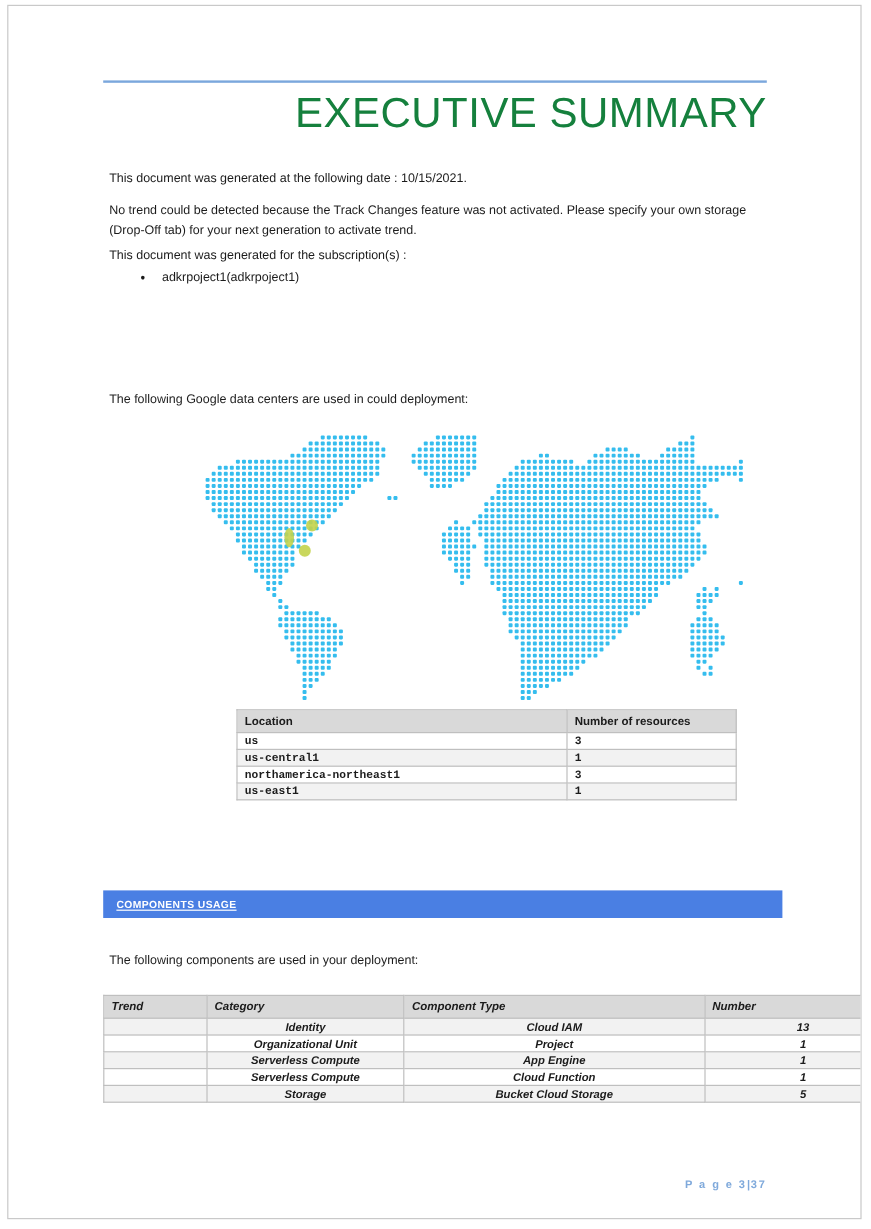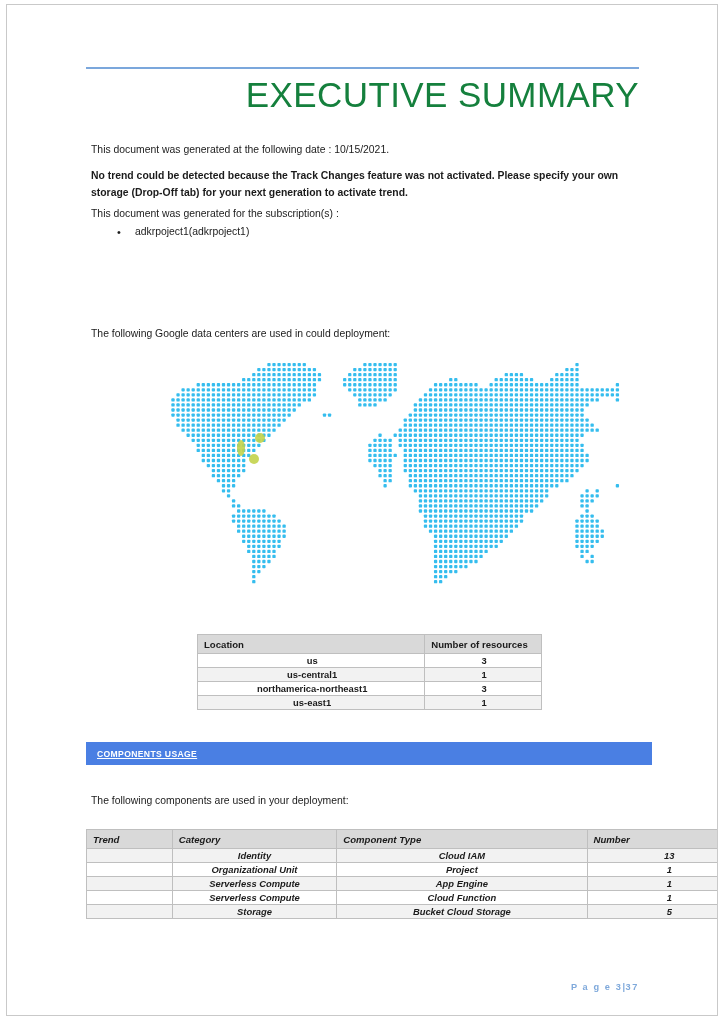--- a/index.html
+++ b/index.html
@@ -51,21 +51,21 @@
   
   .para {
     position: absolute;
     left: 84px;
     width: 540px;
     font-size: 10.4px;
     line-height: 17px;
     color: #1b1b1b;
   }
   .p1 { top: 136px; }
-  .p2 { top: 162px; width: 535px; font-weight: bold; }
+  .p2 { top: 162px; width: 535px; }
   .p3 { top: 200px; }
 
   .bullet-row {
     position: absolute;
     left: 84px;
     top: 220px;
     width: 400px;
     font-size: 10.4px;
     color: #1b1b1b;
     display: flex;
@@ -139,25 +139,25 @@
     font-size: 9.6px;
     padding-left: 6px;
     border-top: 1px solid #bfbfbf;
     border-bottom: 1px solid #bfbfbf;
   }
 
   
   .tbl-locations {
     position: absolute;
     left: 190px;
-    top: 629px;
-    width: 345px;
+    top: 586px;
+    width: 417px;
   }
   .tbl-locations thead th { background: #d9d9d9; }
-  .tbl-locations td { text-align: center; padding-left: 6px; }
+  .tbl-locations td { text-align: left; padding-left: 6px; font-family: Liberation Mono, monospace; }
   .tbl-locations .col-loc { width: 228px; }
   .tbl-locations .col-num { width: 117px; }
   .tbl-locations tbody tr:nth-child(even) { background: #f2f2f2; }
   .tbl-locations tbody tr:nth-child(odd) { background: #ffffff; }
 
   
   .tbl-usage {
     position: absolute;
     left: 79px;
     top: 824px;

